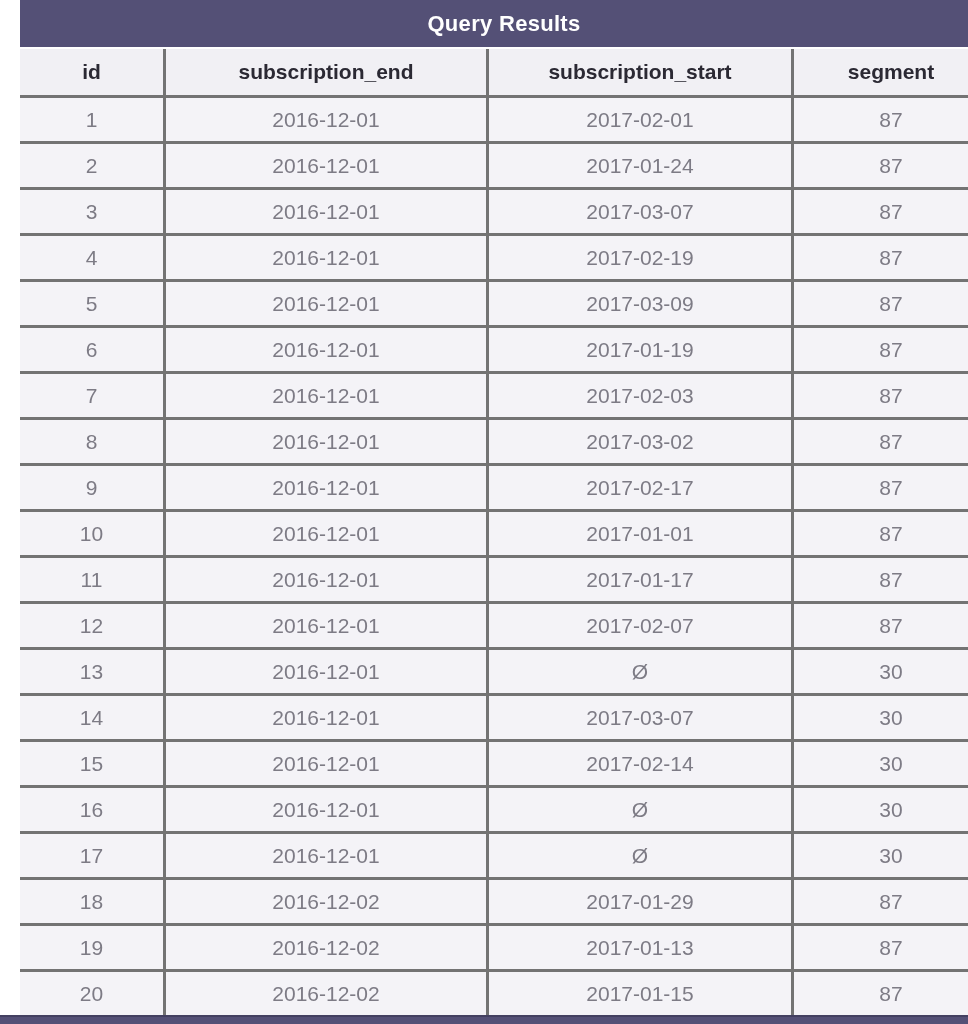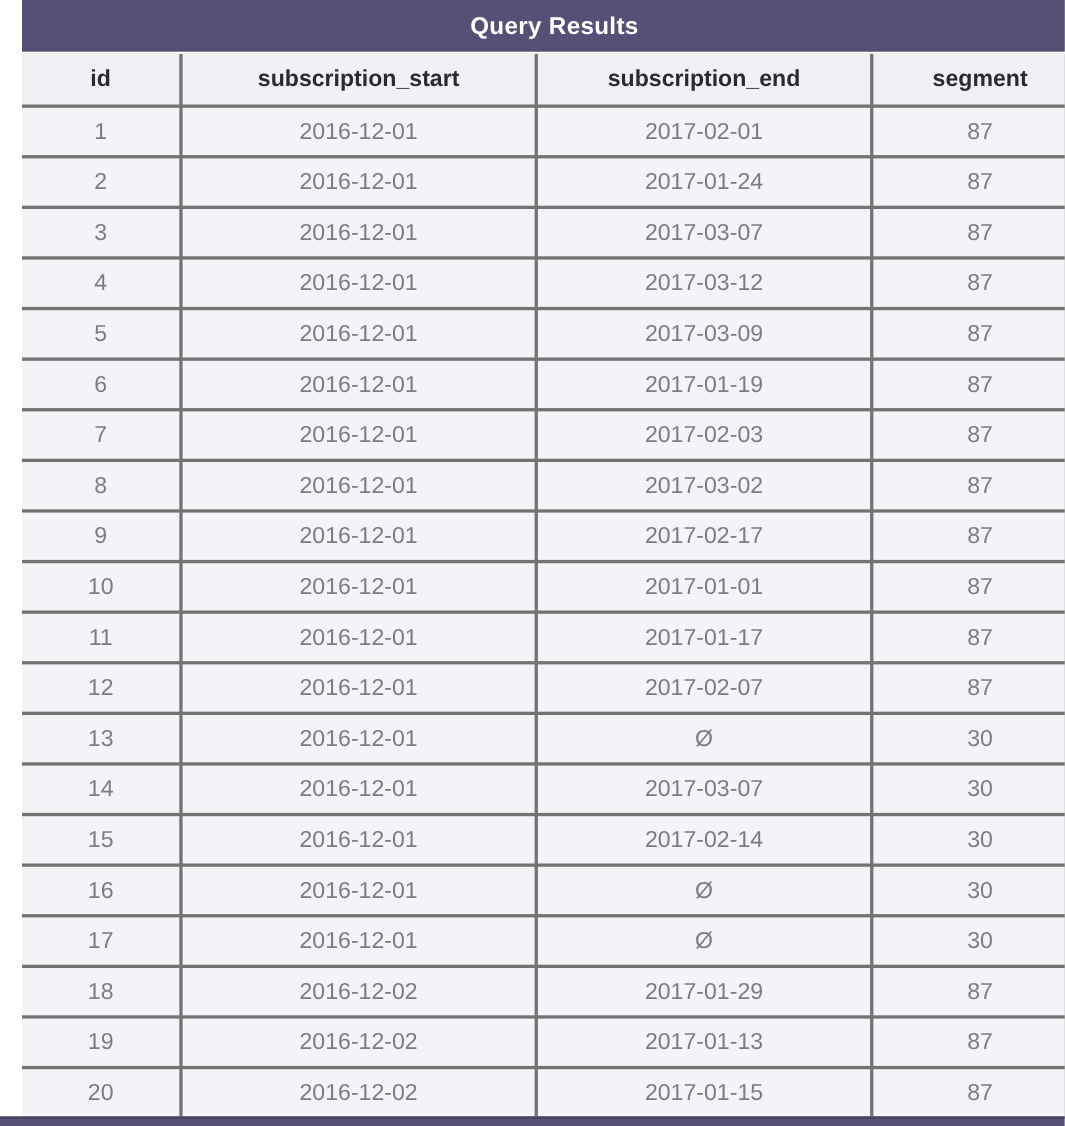--- a/index.html
+++ b/index.html
@@ -68,39 +68,39 @@
 <body>
 
 <div class="app">
 
   <div class="title-bar">
     <span>Query Results</span>
   </div>
 
   <div class="grid">
     <div class="cell head-cell">id</div>
+    <div class="cell head-cell">subscription_end</div>
     <div class="cell head-cell">subscription_start</div>
-    <div class="cell head-cell">subscription_end</div>
     <div class="cell head-cell">segment</div>
 
   <div class="cell data-cell">1</div>
       <div class="cell data-cell">2016-12-01</div>
       <div class="cell data-cell">2017-02-01</div>
       <div class="cell data-cell">87</div>
       <div class="cell data-cell">2</div>
       <div class="cell data-cell">2016-12-01</div>
       <div class="cell data-cell">2017-01-24</div>
       <div class="cell data-cell">87</div>
       <div class="cell data-cell">3</div>
       <div class="cell data-cell">2016-12-01</div>
       <div class="cell data-cell">2017-03-07</div>
       <div class="cell data-cell">87</div>
       <div class="cell data-cell">4</div>
       <div class="cell data-cell">2016-12-01</div>
-      <div class="cell data-cell">2017-03-12</div>
+      <div class="cell data-cell">2017-02-19</div>
       <div class="cell data-cell">87</div>
       <div class="cell data-cell">5</div>
       <div class="cell data-cell">2016-12-01</div>
       <div class="cell data-cell">2017-03-09</div>
       <div class="cell data-cell">87</div>
       <div class="cell data-cell">6</div>
       <div class="cell data-cell">2016-12-01</div>
       <div class="cell data-cell">2017-01-19</div>
       <div class="cell data-cell">87</div>
       <div class="cell data-cell">7</div>

